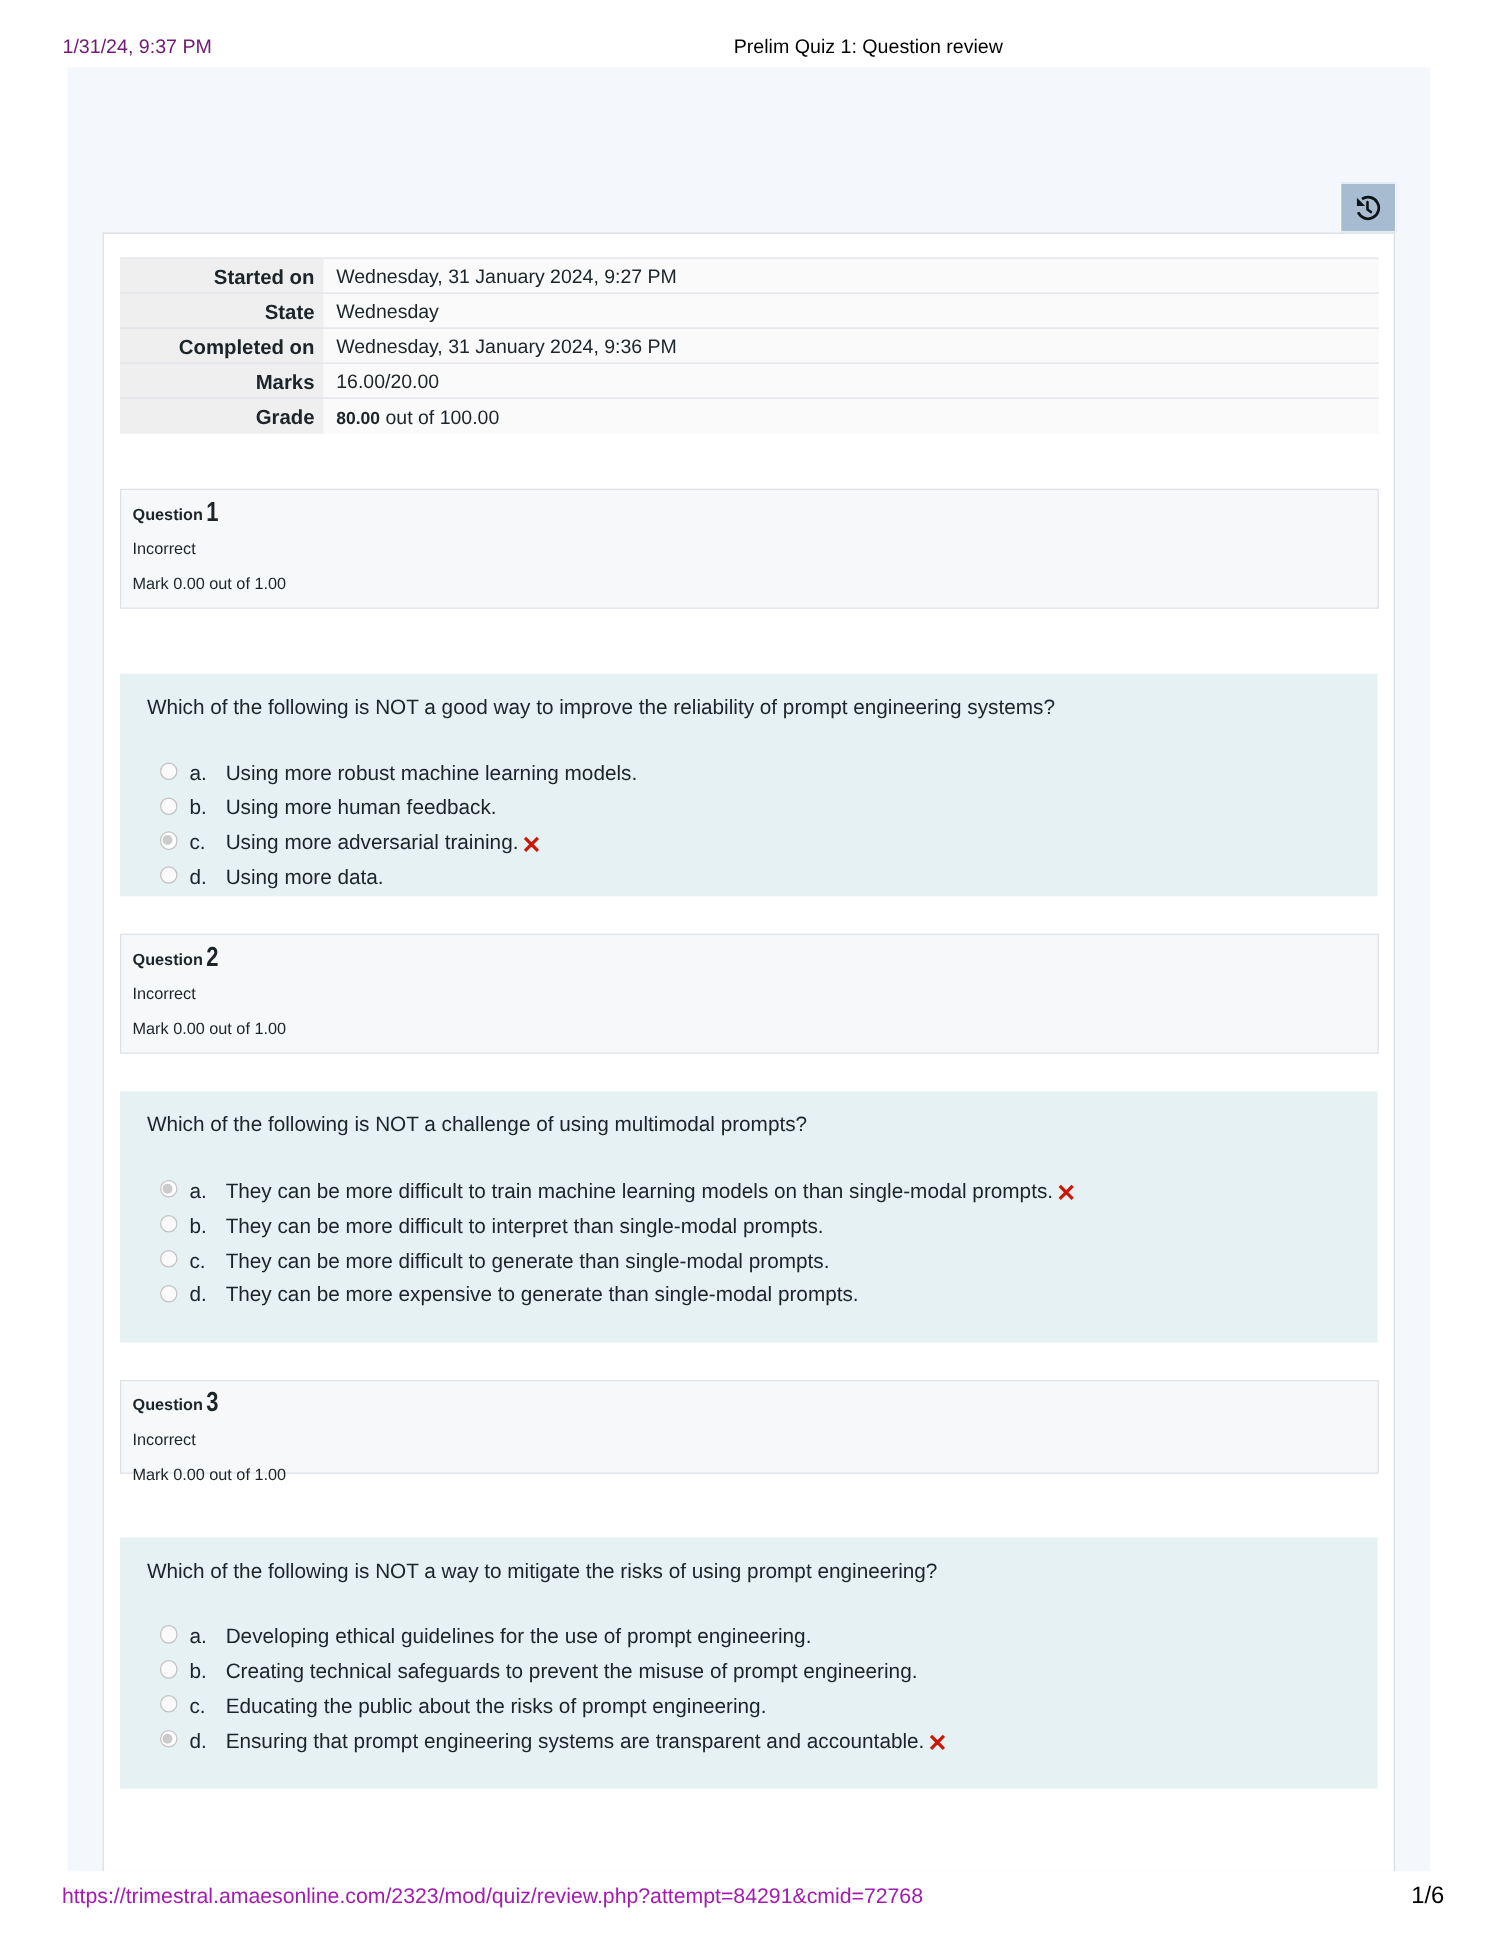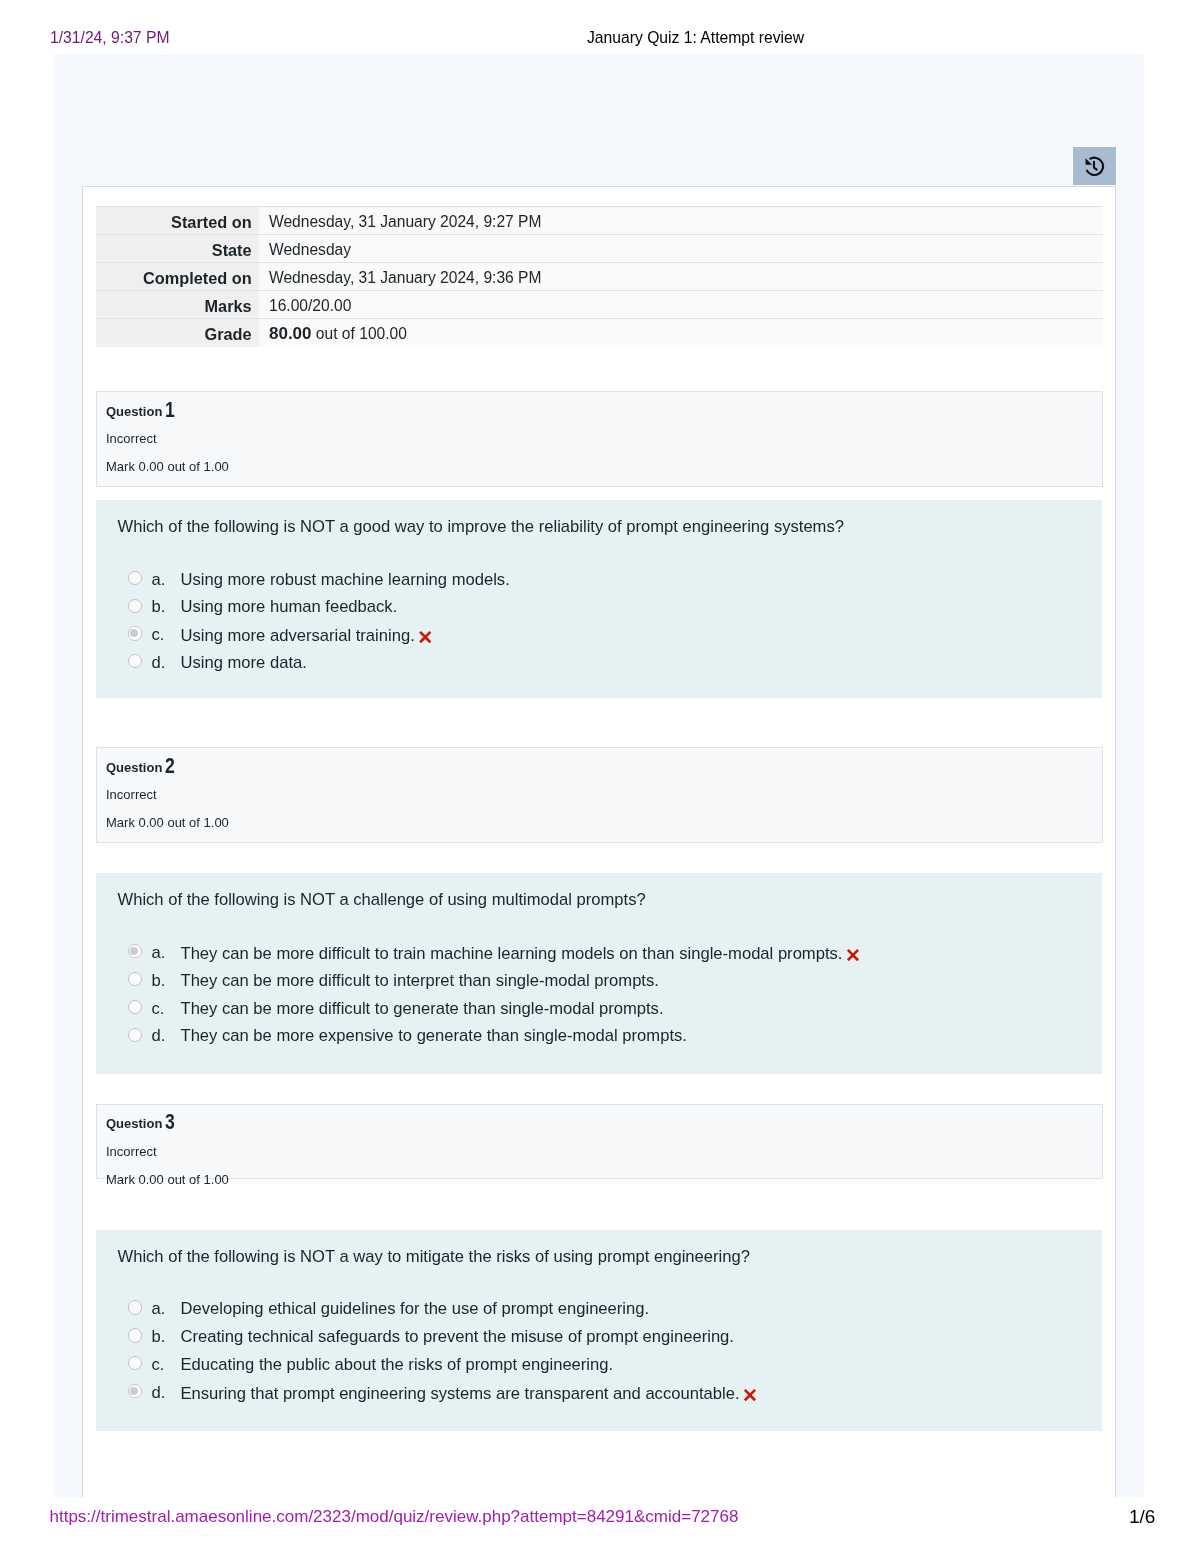--- a/index.html
+++ b/index.html
@@ -34,21 +34,21 @@
   .restore-btn svg { position:absolute; left:11.0px; top:9px; }
 
   
   .summary { position:absolute; left:96px; top:206px; width:1007px; border-collapse:collapse;
              table-layout:fixed;padding-left:23px; }
   .summary td { padding:0; height:28px; box-sizing:border-box; vertical-align:middle; font-size:15.6px; color:#1b2429;
                 border-top:1.4px solid #dde2e8; line-height:20px; }
   .summary td > span, .summary td > b { position:relative; top:1.5px; }
   .summary td.k { width:162.6px; text-align:right; font-weight:bold; font-size:16.3px; background:#efefef; padding-right:7px; }
   .summary td.v { background:#fafafa; padding-left:10.4px;margin-top:25px; }
-  .summary td.v > b { font-size:17px; }
+  .summary td.v > b { font-size:14px; }
 
   
   .qbox { position:absolute; left:96px; width:1007px; background:#f7f8fa;
           border:1.3px solid #dde2e8; box-sizing:border-box; }
   .qbox .qno   { position:absolute; left:9px; top:7.5px;  font-size:13px; font-weight:bold; color:#1b2429; line-height:18px; }
   .qbox .qno b { font-size:22px; font-weight:bold; line-height:18px; position:relative; top:1px;
                  display:inline-block; transform:scaleX(0.8); transform-origin:left center; margin-left:-0.8px; }
   .qbox .qstate{ position:absolute; left:9px; top:39px; font-size:13px; color:#1b2429; line-height:15px; }
   .qbox .qmark { position:absolute; left:9px; top:67px; font-size:13px; color:#1b2429; line-height:15px; }
 
@@ -69,21 +69,21 @@
 </head>
 <body>
 
 <div class="page">
 
   <div class="page-band"></div>
   <div class="content-card"></div>
 
   <div class="print-header">
     <div class="ph-date">1/31/24, 9:37 PM</div>
-    <div class="ph-title">January Quiz 1: Attempt review</div>
+    <div class="ph-title">Prelim Quiz 1: Question review</div>
   </div>
 
   <div class="restore-btn">
     <svg width="22.5" height="22" viewBox="0 0 20.5 20">
       <path d="M5.1 2.9 A7.85 7.85 0 1 1 2.3 12.6" fill="none" stroke="#0d1217" stroke-width="2.0" stroke-linecap="butt"></path>
       <path d="M1.4 2.0 L7.4 8.0 L1.4 8.0 Z" fill="#0d1217"></path>
       <path d="M9.1 5.2 L9.1 10.5 L11.6 12.4" fill="none" stroke="#0d1217" stroke-width="1.9" stroke-linecap="round" stroke-linejoin="round"></path>
     </svg>
   </div>
 
@@ -111,21 +111,21 @@
         </tr>
       </tbody>
   </table>
 
   <div id="questions-root">
       <div class="qbox" style="top: 391px; height: 96px;">
         <div class="qno"><span>Question</span> <b>1</b></div>
         <div class="qstate">Incorrect</div>
         <div class="qmark">Mark 0.00 out of 1.00</div>
       </div>
-      <div class="qpanel" style="top: 500px; height: 198px;">
+      <div class="qpanel" style="top: 539px; height: 178px;">
         <div class="qtext" style="top: 17px;">Which of the following is NOT a good way to improve the reliability of prompt engineering systems?</div>
         <div class="answers" style="top: 69.5px;">
           <div class="ansrow">
             <span class="radio"></span>
             <span class="alabel">a.</span>
             <span class="atext">Using more robust machine learning models.</span>
           </div>
           <div class="ansrow">
             <span class="radio"></span>
             <span class="alabel">b.</span>

